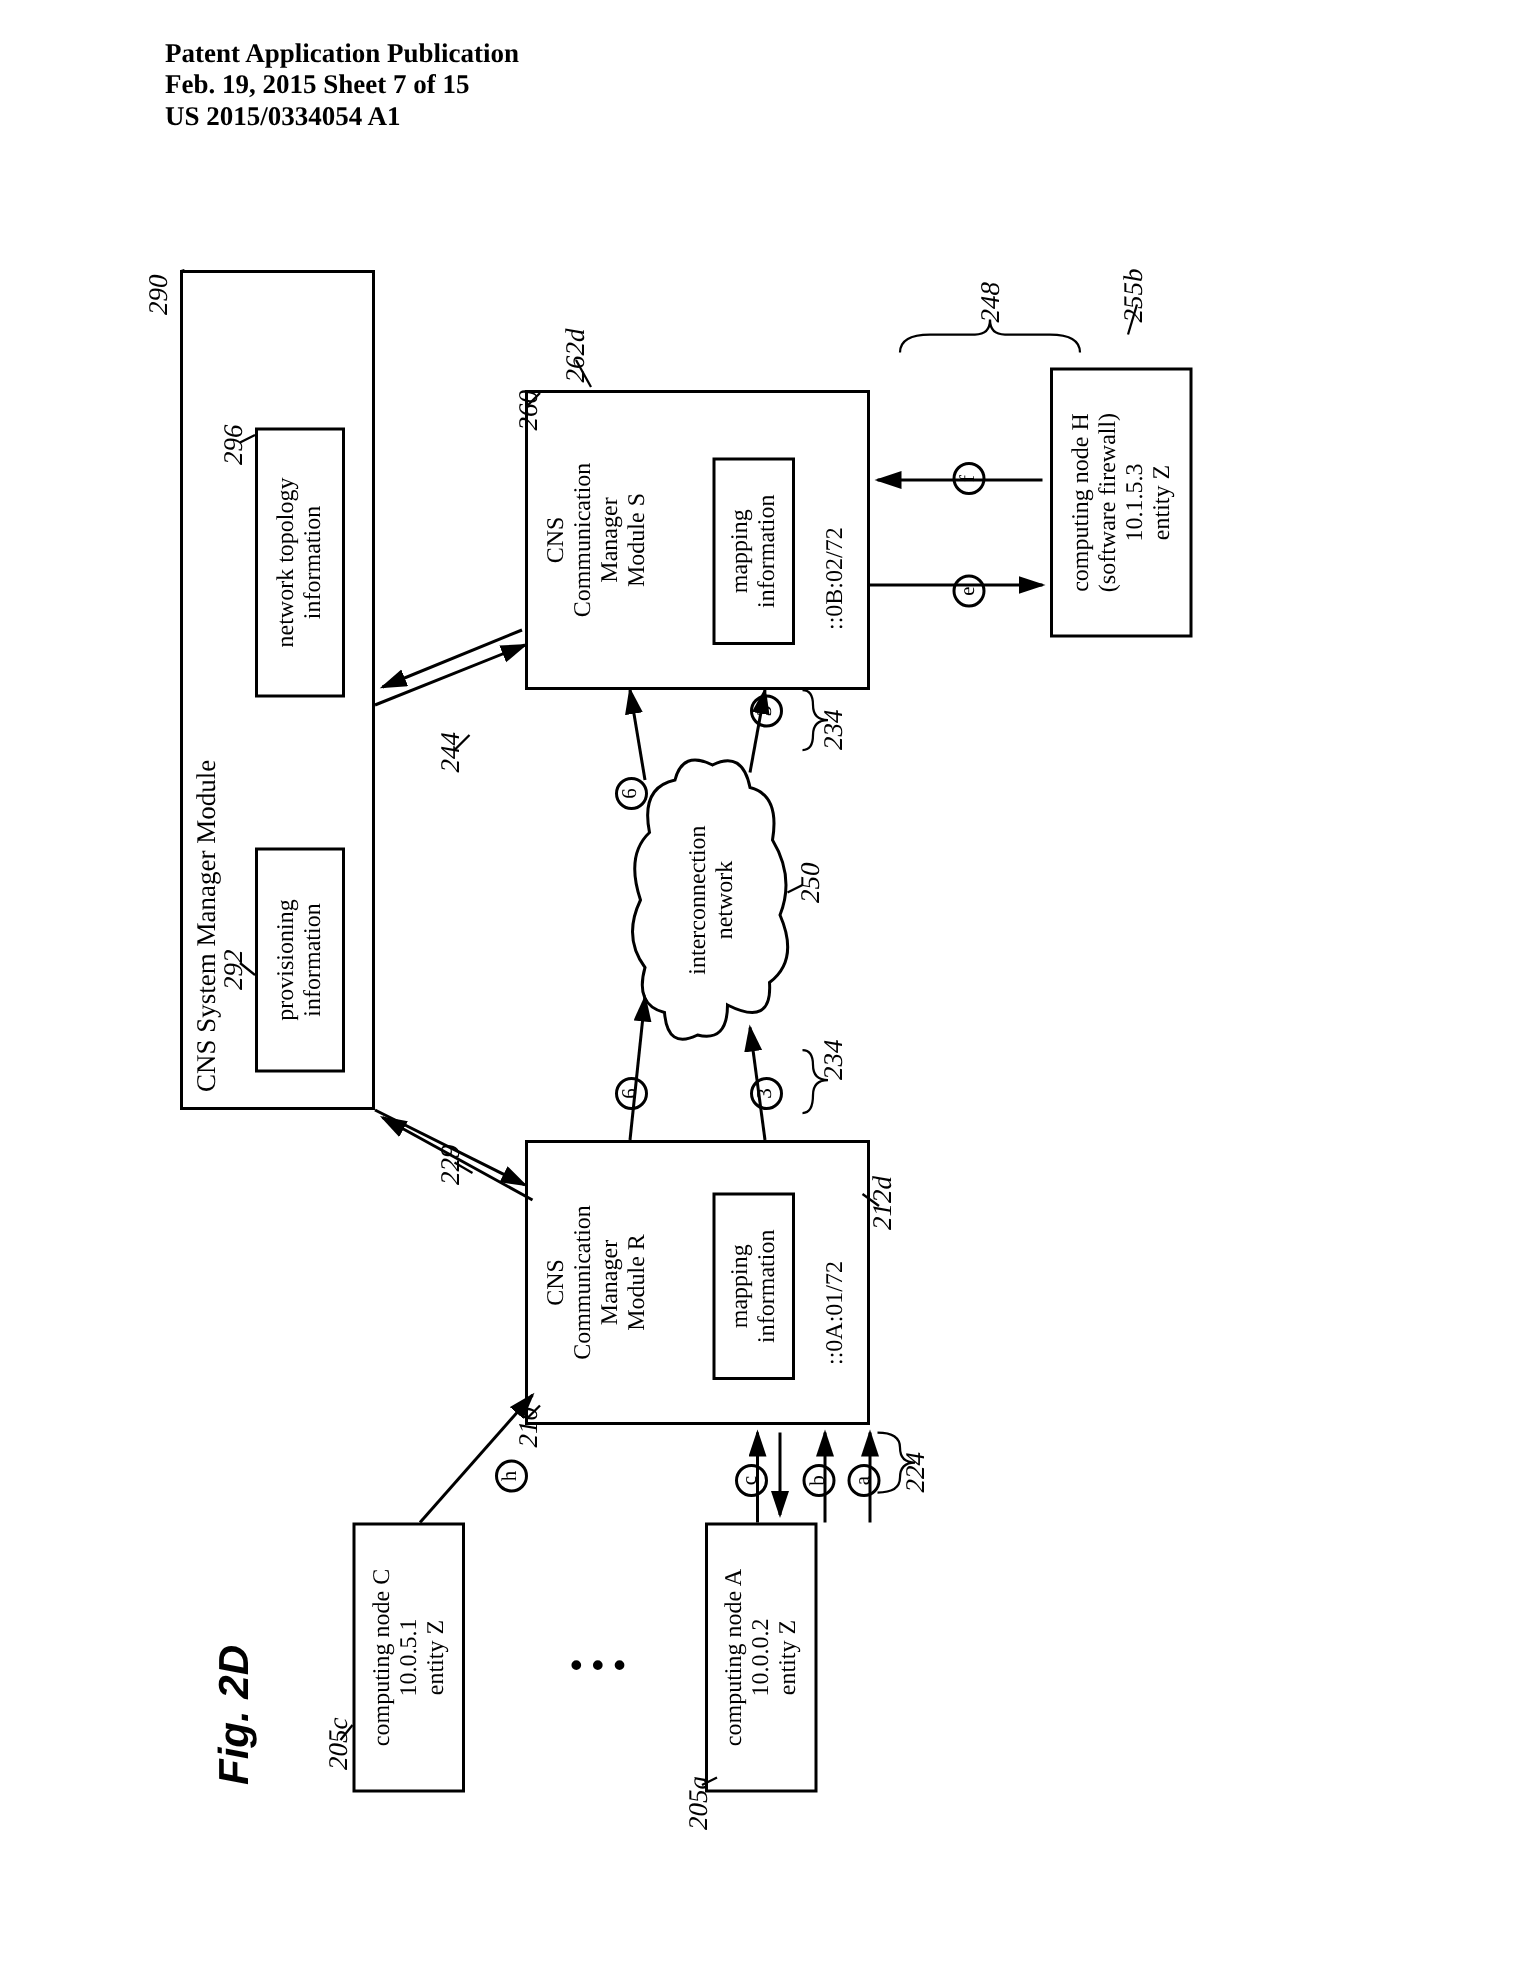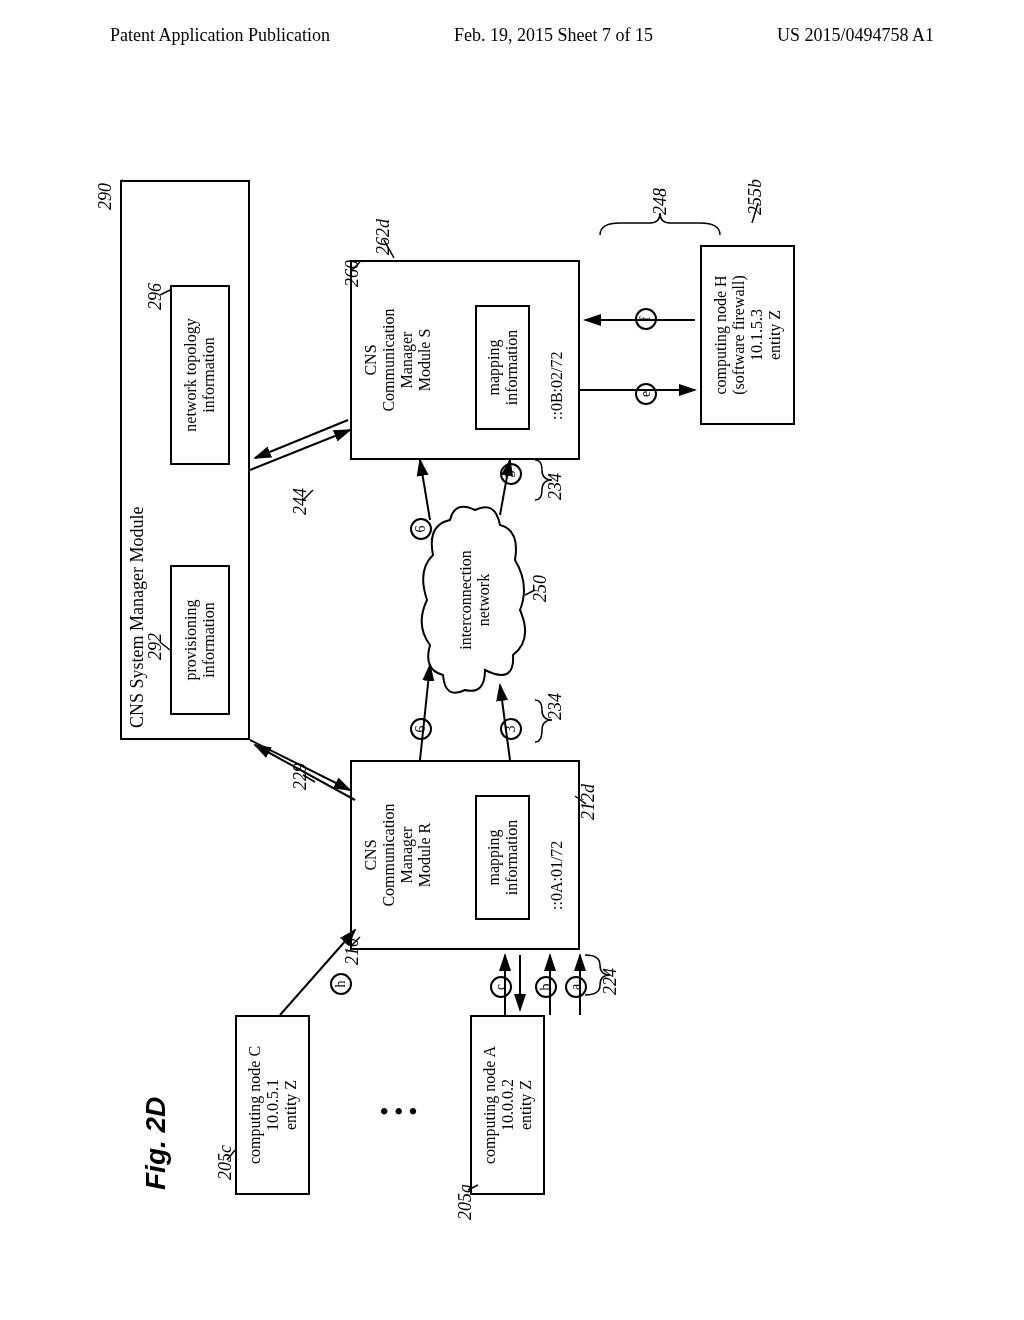--- a/index.html
+++ b/index.html
@@ -12,21 +12,22 @@
       height: 1320px;
       background: white;
       font-family: 'Times New Roman', serif;
       position: relative;
     }
     .header {
       display: flex;
       justify-content: space-between;
       padding: 25px 90px 10px 110px;
       font-size: 18px;
-      font-weight: normal;
+      font-weight: bold;
+      flex-direction: column;
     }
     .diagram-container {
       position: absolute;
       top: 160px;
       left: 120px;
       width: 780px;
       height: 1060px;
     }
     .rotated-content {
       position: absolute;
@@ -92,21 +93,21 @@
       left: 0;
       pointer-events: none;
     }
   </style>
 </head>
 <body>
 
 <div class="header">
   <span>Patent Application Publication</span>
   <span>Feb. 19, 2015  Sheet 7 of 15</span>
-  <span>US 2015/0494758 A1</span>
+  <span>US 2015/0334054 A1</span>
 </div>
 
 <div class="diagram-container">
   <div class="rotated-content">
 
     <div class="fig-title">Fig. 2D</div>
 
     <div class="box" style="top:0; left:480px; width:560px; height:130px; text-align:left; padding:5px 10px; justify-content:flex-start; align-items:flex-start;">
       <div style="font-size:18px;">CNS System Manager Module</div>
     </div>

